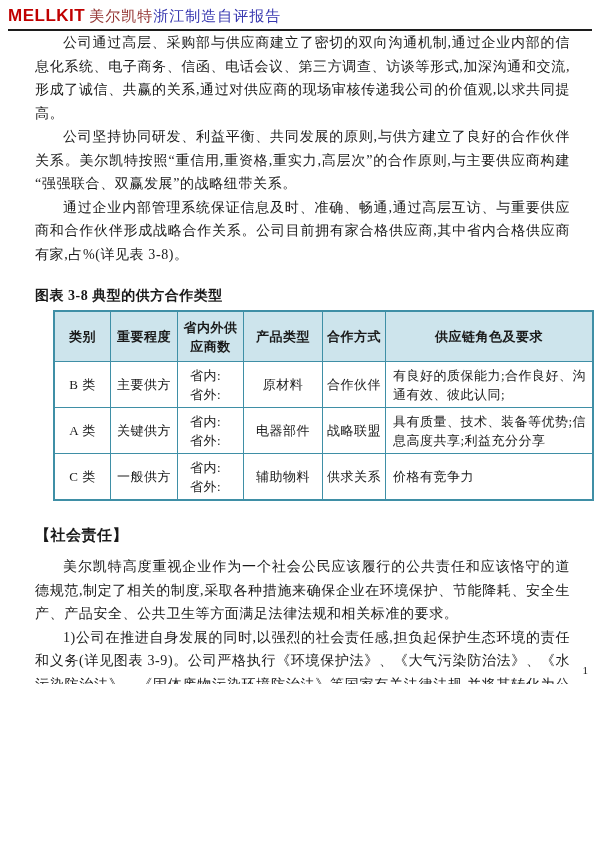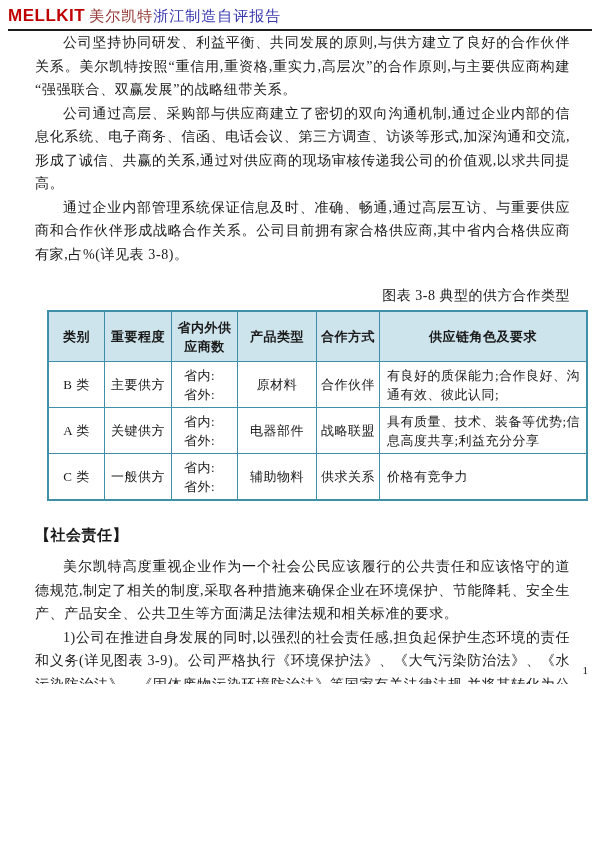--- a/index.html
+++ b/index.html
@@ -48,30 +48,30 @@
     font-size: 14px;
     line-height: 23.5px;
     text-indent: 2em;
     text-align: justify;
     letter-spacing: 0.6px;
   }
   .para.first { margin-top: 12px; }
   
   .table-title {
     margin: 21px 0 5px 0;
-    text-align: right;
+    text-align: left;
     font-size: 14px;
-    font-weight: normal;
+    font-weight: bold;
     letter-spacing: 0.5px;
   }
   table.supplier-table {
     border-collapse: collapse;
     table-layout: fixed;
     width: 541px;
-    margin-left: 12px;
+    margin-left: 18px;
     font-size: 13px;
     border: 2px solid #3f8fa6;
   }
   .supplier-table th, .supplier-table td {
     border: 1px solid #3f8fa6;
     padding: 2px 4px;
     vertical-align: middle;
     letter-spacing: 0.5px;
     line-height: 19px;
     overflow: hidden;
@@ -118,22 +118,22 @@
 
 <div class="page">
 
   <div class="doc-header">
     <span class="brand">MELLKIT</span>
     <span class="company">美尔凯特</span><span class="report-title">浙江制造自评报告</span>
   </div>
 
   <div class="content">
 
+    <p class="para">公司通过高层、采购部与供应商建立了密切的双向沟通机制,通过企业内部的信息化系统、电子商务、信函、电话会议、第三方调查、访谈等形式,加深沟通和交流,形成了诚信、共赢的关系,通过对供应商的现场审核传递我公司的价值观,以求共同提高。</p>
     <p class="para">公司坚持协同研发、利益平衡、共同发展的原则,与供方建立了良好的合作伙伴关系。美尔凯特按照“重信用,重资格,重实力,高层次”的合作原则,与主要供应商构建“强强联合、双赢发展”的战略纽带关系。</p>
-    <p class="para">公司通过高层、采购部与供应商建立了密切的双向沟通机制,通过企业内部的信息化系统、电子商务、信函、电话会议、第三方调查、访谈等形式,加深沟通和交流,形成了诚信、共赢的关系,通过对供应商的现场审核传递我公司的价值观,以求共同提高。</p>
     <p class="para">通过企业内部管理系统保证信息及时、准确、畅通,通过高层互访、与重要供应商和合作伙伴形成战略合作关系。公司目前拥有家合格供应商,其中省内合格供应商有家,占%(详见表 3-8)。</p>
 
     <div class="table-title">图表 3-8 典型的供方合作类型</div>
 
     <table class="supplier-table">
       <thead>
         <tr>
           <th>类别</th>
           <th>重要程度</th>
           <th>省内外供应商数</th>

